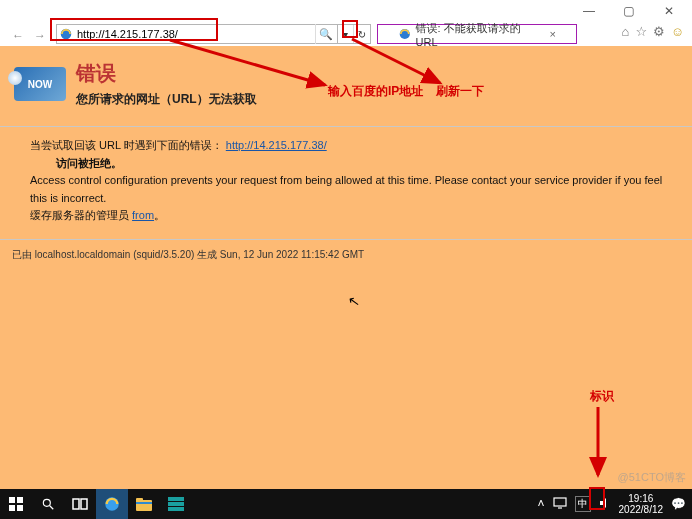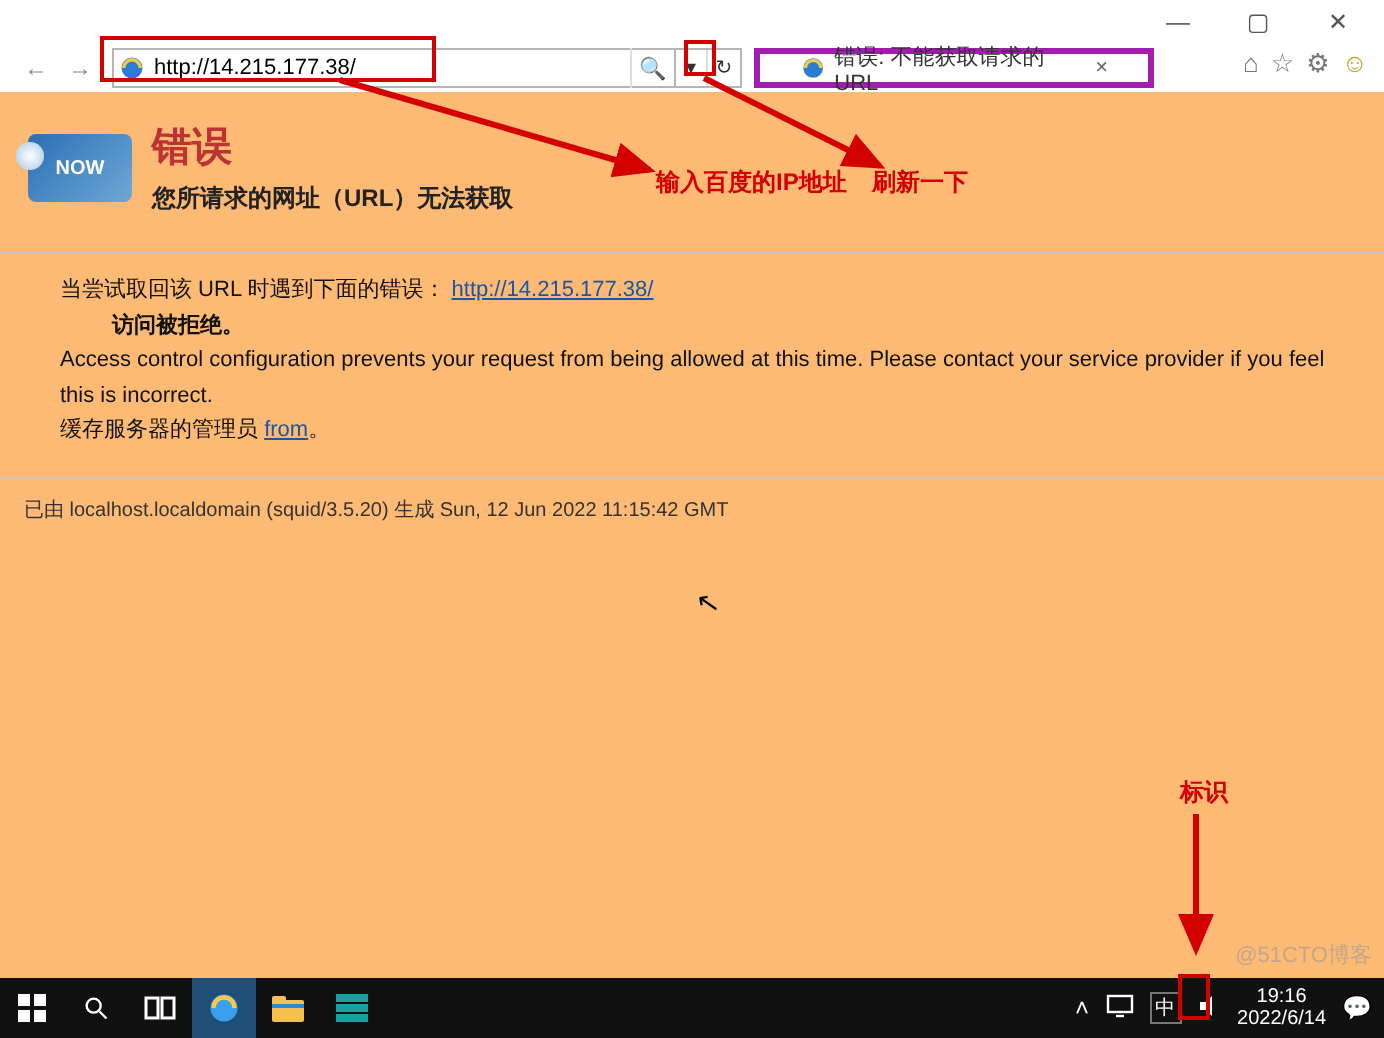--- a/index.html
+++ b/index.html
@@ -15,21 +15,21 @@
   .nav-arrows { display: flex; align-items: center; gap: 2px; margin-right: 6px; color: #8a8a8a; }
   .nav-circle { width: 20px; height: 20px; border-radius: 50%; display: flex; align-items: center; justify-content: center; font-size: 12px; }
   .addr-wrap { display: flex; align-items: center; border: 1px solid #b5b5b5; height: 20px; background: #fff; }
   .addr-icon { width: 18px; display: flex; align-items: center; justify-content: center; }
   .addr-input { border: none; outline: none; height: 18px; width: 150px; font-size: 11px; padding: 0 2px; }
   .addr-tail { width: 90px; }
   .search-icon { width: 22px; height: 20px; border-left: 1px solid #ddd; display: flex; align-items: center; justify-content: center; color: #555; }
   .refresh-group { display: flex; align-items: center; border: 1px solid #b5b5b5; border-left: none; height: 20px; }
   .drop-btn, .refresh-btn { width: 16px; height: 18px; display: flex; align-items: center; justify-content: center; font-size: 10px; color: #333; cursor: pointer; }
   .drop-btn { border-right: 1px solid #ddd; }
-  .tab { display: flex; align-items: center; height: 20px; border: 3px solid #a21caf; margin-left: 6px; padding: 0 20px; gap: 4px; color: #333; font-size: 11px; max-width: 200px; }
+  .tab { display: flex; align-items: center; height: 20px; border: 1px solid #a21caf; margin-left: 6px; padding: 0 20px; gap: 4px; color: #333; font-size: 11px; max-width: 200px; }
   .tab-close { margin-left: 4px; color: #666; cursor: pointer; }
   .cmdbar-right { position: absolute; right: 8px; top: 2px; display: flex; gap: 6px; align-items: center; color: #777; font-size: 13px; }
 
   
   .redbox { position: absolute; border: 2px solid #d40000; pointer-events: none; }
   .box-url { left: 50px; top: 18px; width: 168px; height: 23px; }
   .box-refresh { left: 342px; top: 20px; width: 16px; height: 18px; }
   .box-tray { left: 589px; top: 487px; width: 16px; height: 23px; }
 
   
@@ -189,21 +189,21 @@
           </svg>
       </span>
       <span style="border:1px solid #777;font-size:10px;padding:0 2px;">中</span>
       <span>
         <svg width="12" height="12" viewBox="0 0 12 12" fill="#fff">
             <polygon points="1,4 4,4 7,1 7,11 4,8 1,8"></polygon>
           </svg>
       </span>
       <div class="tb-clock">
         <div>19:16</div>
-        <div>2022/6/14</div>
+        <div>2022/8/12</div>
       </div>
       <span>💬</span>
     </div>
   </div>
 
   <div class="redbox box-url"></div>
   <div class="redbox box-refresh"></div>
   <div class="redbox box-tray"></div>
 
   <div class="callout callout-url">输入百度的IP地址</div>

